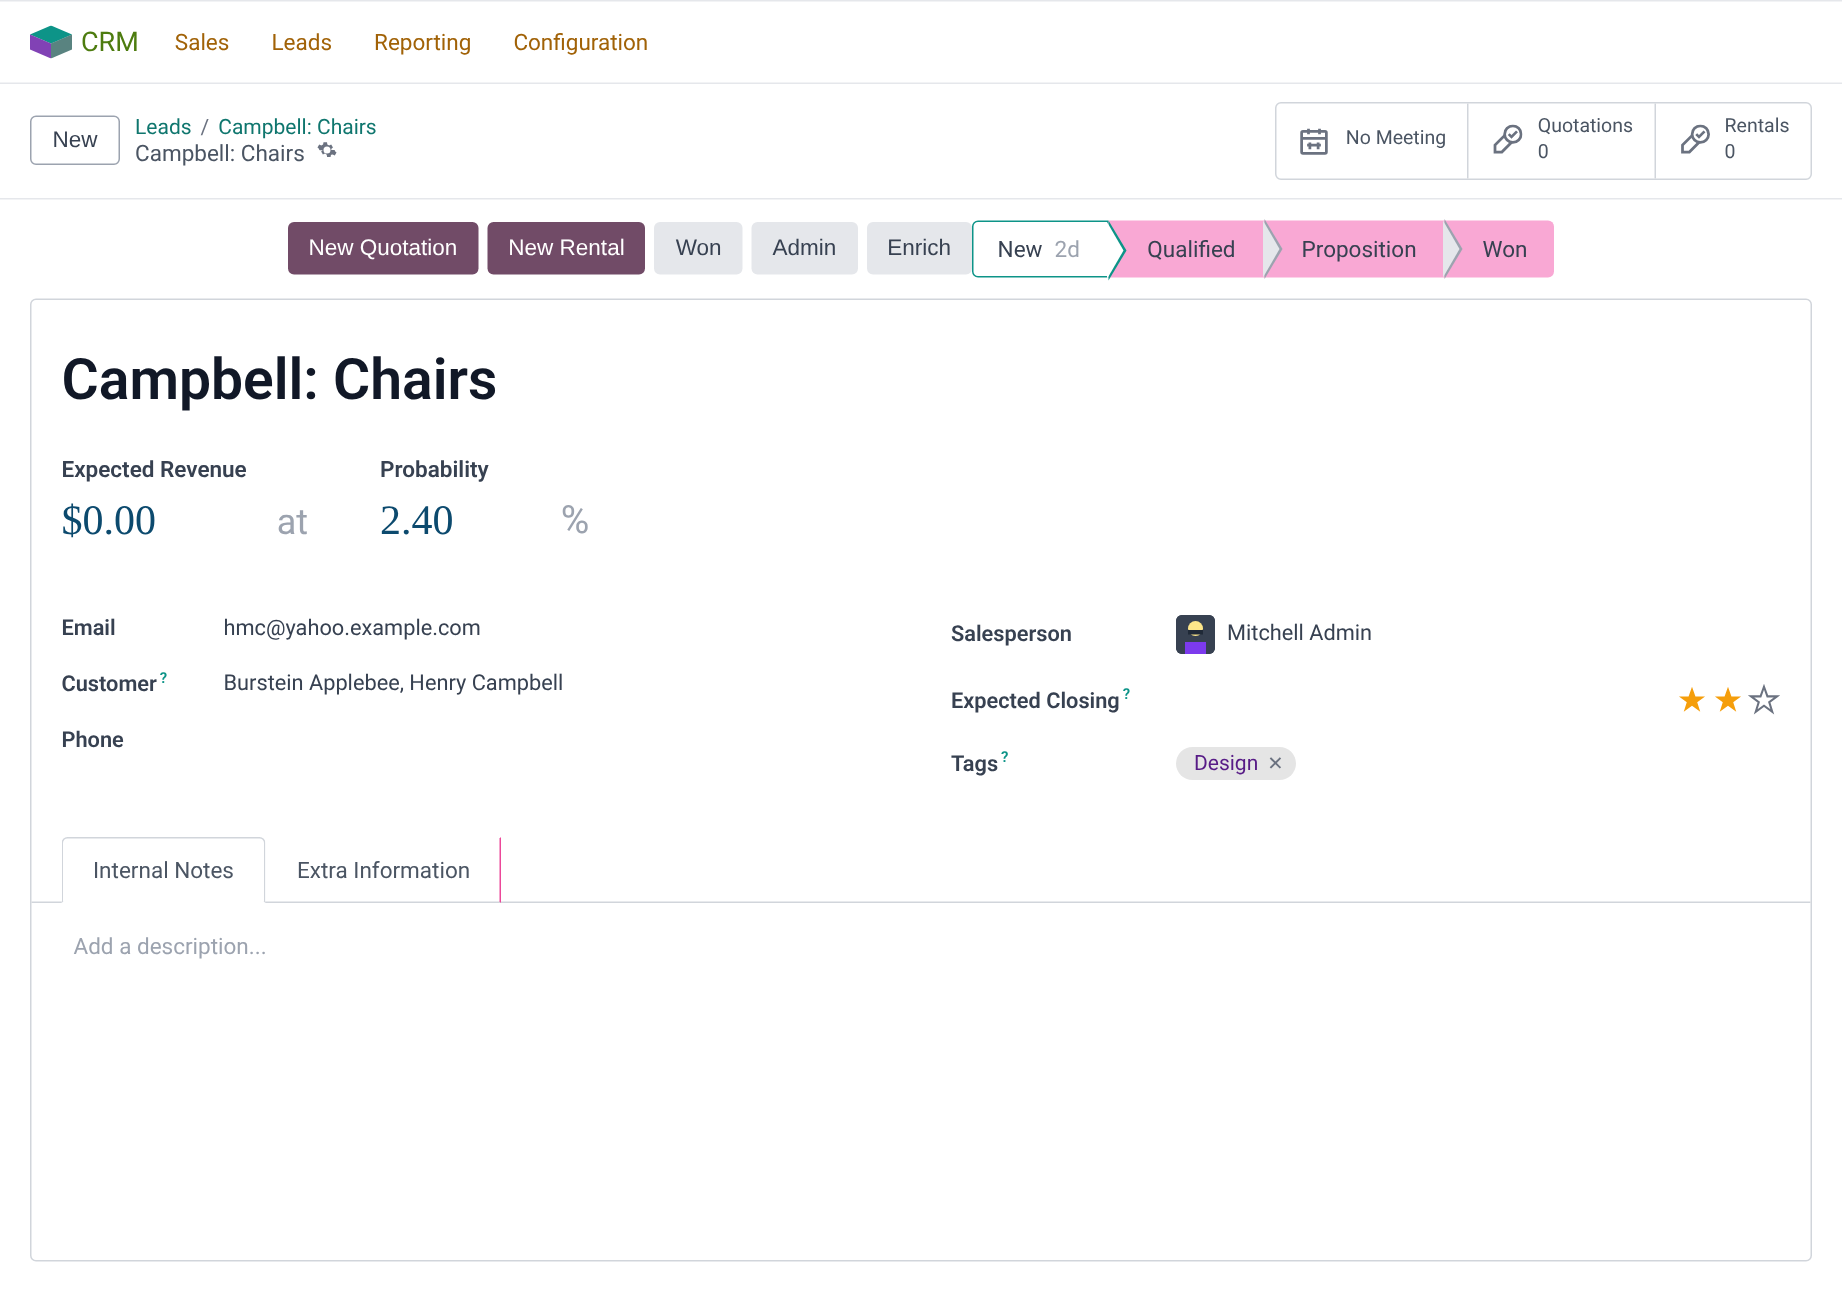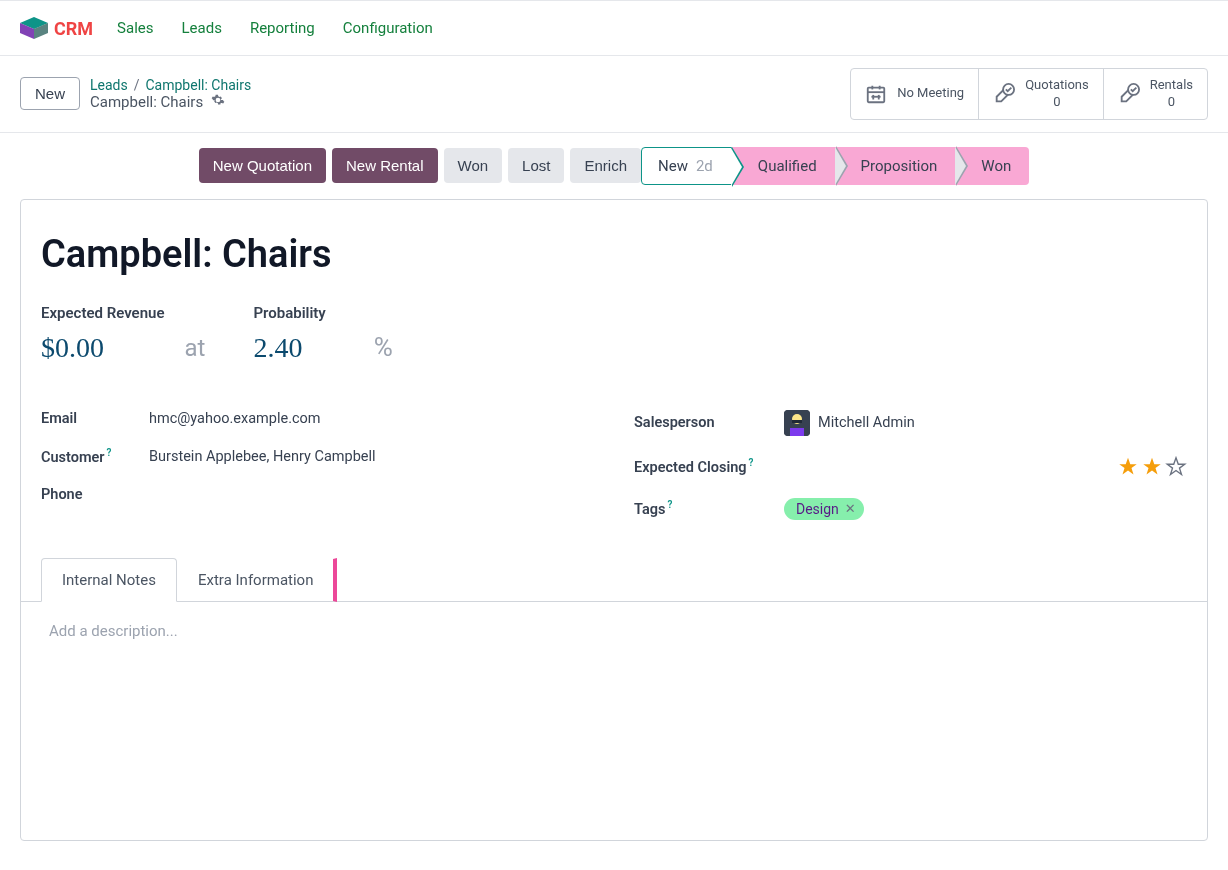--- a/index.html
+++ b/index.html
@@ -2,36 +2,36 @@
 <html><head>
 <meta charset="utf-8">
 <style>
 * { box-sizing: border-box; margin: 0; padding: 0; }
 body { font-family: -apple-system, BlinkMacSystemFont, "Segoe UI", Roboto, sans-serif; color: #374151; background: #fff; font-size: 14px; }
 
 
 .topnav { display: flex; align-items: center; padding: 0 20px; height: 56px; border-bottom: 1px solid #e5e7eb; border-top: 1px solid #e5e7eb; }
 .logo { display: flex; align-items: center; gap: 6px; margin-right: 24px; }
 .logo-icon { width: 28px; height: 22px; }
-.app-name { font-size: 18px; color: #ef4444; font-weight: 700; }
+.app-name { font-size: 18px; color: #4d7c0f; font-weight: 400; }
 .nav-items { display: flex; gap: 28px; }
-.nav-item { color: #15803d; font-size: 15px; cursor: pointer; }
+.nav-item { color: #a16207; font-size: 15px; cursor: pointer; }
 
 
 .ctrl { display: flex; justify-content: space-between; align-items: center; padding: 12px 20px; border-bottom: 1px solid #e5e7eb; }
 .ctrl-left { display: flex; align-items: center; gap: 10px; }
 .new-btn { border: 1px solid #9ca3af; background: #fff; border-radius: 4px; padding: 7px 14px; font-size: 15px; color: #374151; cursor: pointer; }
 .bc { display: flex; flex-direction: column; }
 .bc-row { display: flex; align-items: center; gap: 6px; font-size: 14px; }
 .bc-link { color: #0f766e; cursor: pointer; }
 .bc-sep { color: #6b7280; }
 .bc-title-row { display: flex; align-items: center; gap: 8px; color: #4b5563; font-size: 15px; }
 .gear { color: #6b7280; cursor: pointer; }
 
-.stat-boxes { display: flex; border: 1px solid #d1d5db; border-radius: 4px; text-align: center; }
+.stat-boxes { display: flex; border: 1px solid #d1d5db; border-radius: 4px; }
 .stat-box { display: flex; align-items: center; gap: 10px; padding: 8px 14px; border-right: 1px solid #d1d5db; cursor: pointer; }
 .stat-box:last-child { border-right: none; }
 .stat-icon { width: 22px; height: 22px; color: #6b7280; }
 .stat-text { display: flex; flex-direction: column; font-size: 13px; color: #4b5563; line-height: 1.3; }
 
 
 .action-row { display: flex; justify-content: center; align-items: center; padding: 14px 20px 0; }
 .action-btns { display: flex; gap: 6px; }
 .btn-primary { background: #714B67; color: #fff; border: none; border-radius: 4px; padding: 9px 14px; font-size: 15px; cursor: pointer; }
 .btn-secondary { background: #e5e7eb; color: #374151; border: none; border-radius: 4px; padding: 9px 14px; font-size: 15px; cursor: pointer; }
@@ -58,28 +58,28 @@
 .pct-text { font-size: 26px; color: #9ca3af; align-self: flex-end; margin-bottom: 2px; }
 
 .form-grid { display: grid; grid-template-columns: 1fr 1fr; gap: 0 40px; margin-bottom: 28px; }
 .field-row { display: flex; align-items: center; padding: 10px 0; }
 .field-label { width: 108px; font-weight: 600; color: #374151; font-size: 14.5px; position: relative; }
 .qmark { color: #0d9488; font-size: 10px; vertical-align: super; margin-left: 2px; }
 .field-val { color: #374151; font-size: 14.5px; }
 .avatar { width: 26px; height: 26px; border-radius: 4px; margin-right: 8px; display: inline-flex; vertical-align: middle; background: #374151; }
 .stars { display: flex; gap: 2px; margin-left: auto; }
 .star { width: 22px; height: 22px; }
-.tag { background: #86efac; color: #581c87; padding: 3px 8px 3px 12px; border-radius: 14px; font-size: 14px; display: inline-flex; align-items: center; gap: 6px; }
+.tag { background: #e5e5e5; color: #581c87; padding: 3px 8px 3px 12px; border-radius: 14px; font-size: 14px; display: inline-flex; align-items: center; gap: 6px; }
 .tag-x { font-size: 13px; cursor: pointer; color: #6b7280; }
 
 
 .tabs { display: flex; border-bottom: 1px solid #d1d5db; margin: 0 -20px; }
 .tab { padding: 12px 20px; font-size: 15px; color: #4b5563; cursor: pointer; border: 1px solid transparent; margin-bottom: -1px; }
 .tab.active { border: 1px solid #d1d5db; border-bottom-color: #fff; border-radius: 4px 4px 0 0; background: #fff; margin-left: 20px; }
-.tab:not(.active) { border-right: 4px solid #ec4899; }
+.tab:not(.active) { border-right: 1px solid #ec4899; }
 .tab-content { padding: 20px 8px 200px; }
 .desc-ph { color: #9ca3af; font-size: 15px; }
 </style>
 </head>
 <body>
 
 <div class="topnav">
   <div class="logo">
     <svg class="logo-icon" viewBox="0 0 28 22">
       <polygon points="0,6 14,0 28,6 14,12" fill="#0d9488"></polygon>
@@ -153,21 +153,21 @@
       </div>
     </div>
   </div>
 </div>
 
 <div class="action-row">
   <div class="action-btns">
     <button class="btn-primary">New Quotation</button>
     <button class="btn-primary">New Rental</button>
     <button class="btn-secondary">Won</button>
-    <button class="btn-secondary">Lost</button>
+    <button class="btn-secondary">Admin</button>
     <button class="btn-secondary">Enrich</button>
   </div>
   <div class="stages">
     <div class="stage active">
       <span>New</span>
       <span class="stage-sub">2d</span>
     </div>
     <div class="stage">
         <span>Qualified</span>
       </div>

